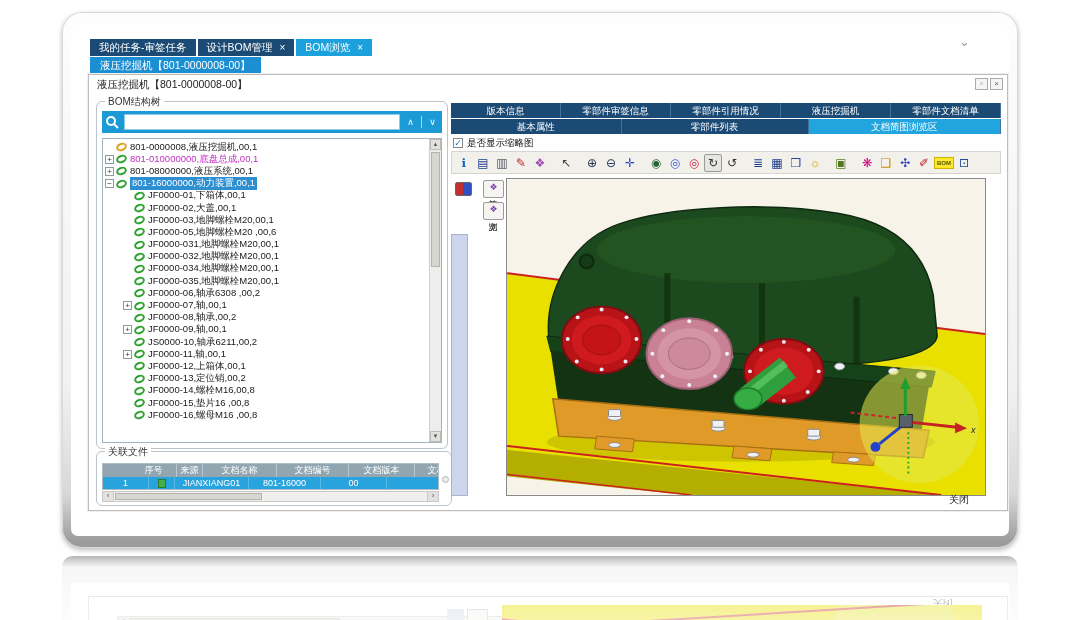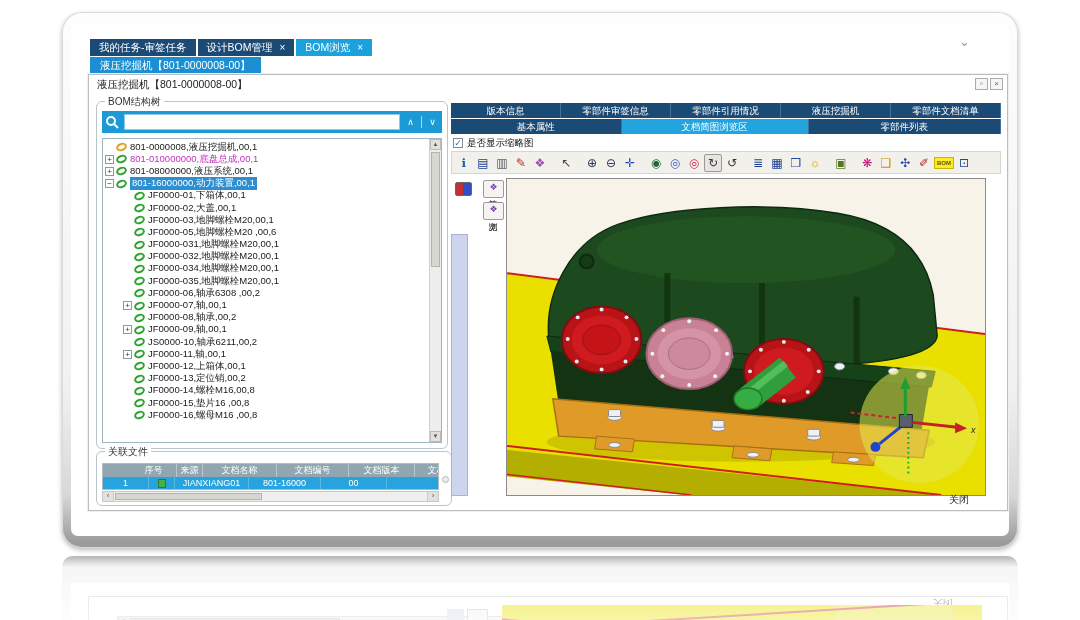--- a/index.html
+++ b/index.html
@@ -409,23 +409,23 @@
 
             <div class="rtab">液压挖掘机</div>
 
             <div class="rtab">零部件文档清单</div>
 
         </div>
         <div class="rtabs2">
 
             <div class="rtab">基本属性</div>
 
+            <div class="rtab">零部件列表</div>
+
             <div class="rtab active">文档简图浏览区</div>
-
-            <div class="rtab">零部件列表</div>
 
         </div>
 
         <div class="cbrow">
           <span class="cb">✓</span>
           <span>是否显示缩略图</span>
         </div>
 
         <div class="toolbar">
 

